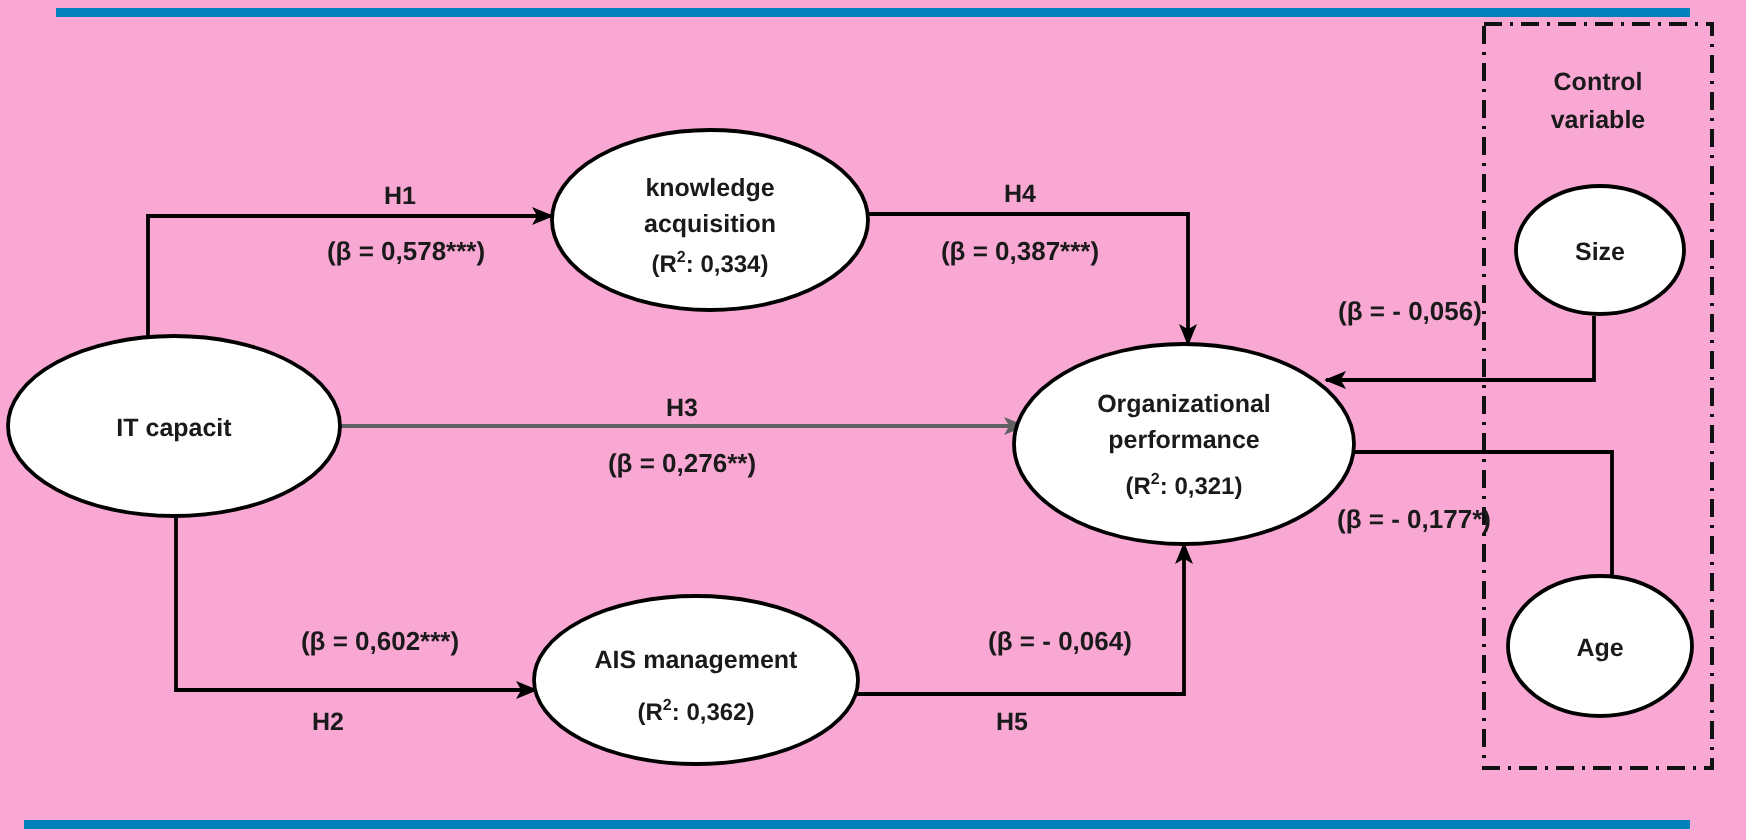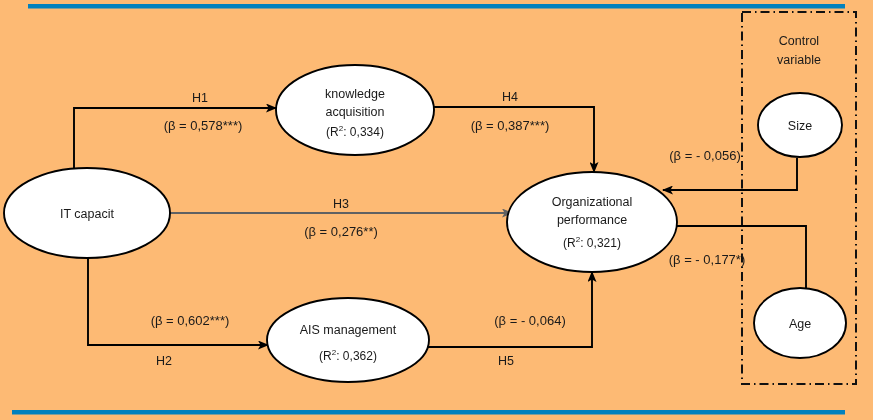--- a/index.html
+++ b/index.html
@@ -7,22 +7,23 @@
     padding: 0;
     background: #ffffff;
   }
   body {
     font-family: "Liberation Sans", sans-serif;
   }
   #figure {
     position: relative;
     width: 873px;
     height: 420px;
-    background: #fdba74;
+    background: #f9a8d4;
     overflow: hidden;
+    font-weight: bold;
   }
   #figure svg {
     display: block;
   }
   .node-label {
     font-family: "Liberation Sans", sans-serif;
     font-size: 12.5px;
     fill: #1a1a1a;
   }
   .node-label-small {

